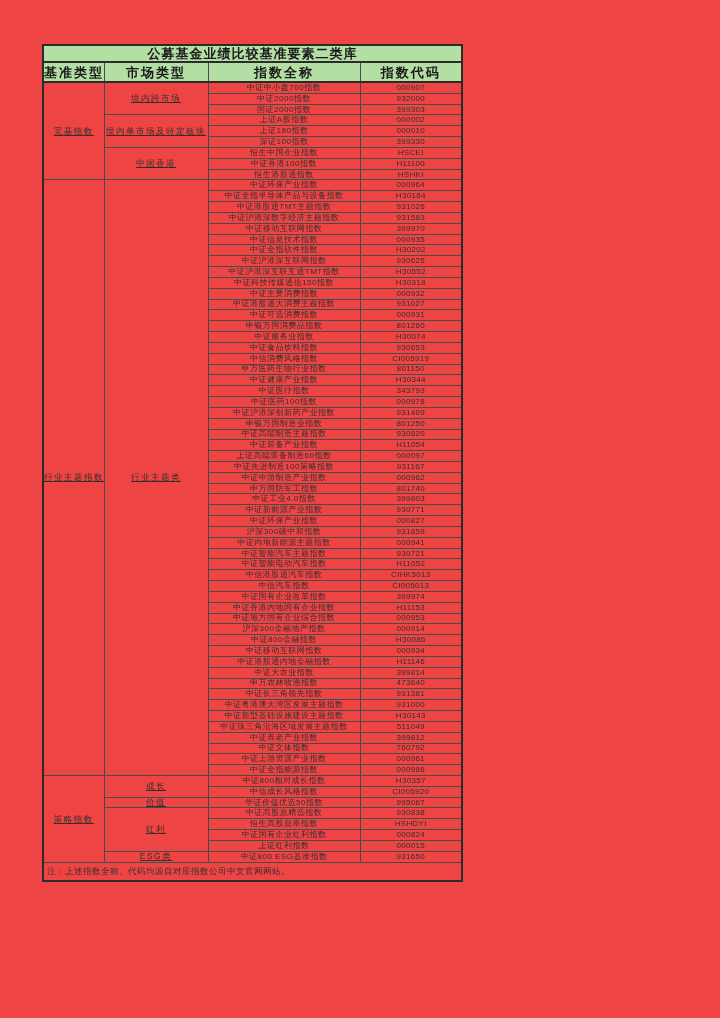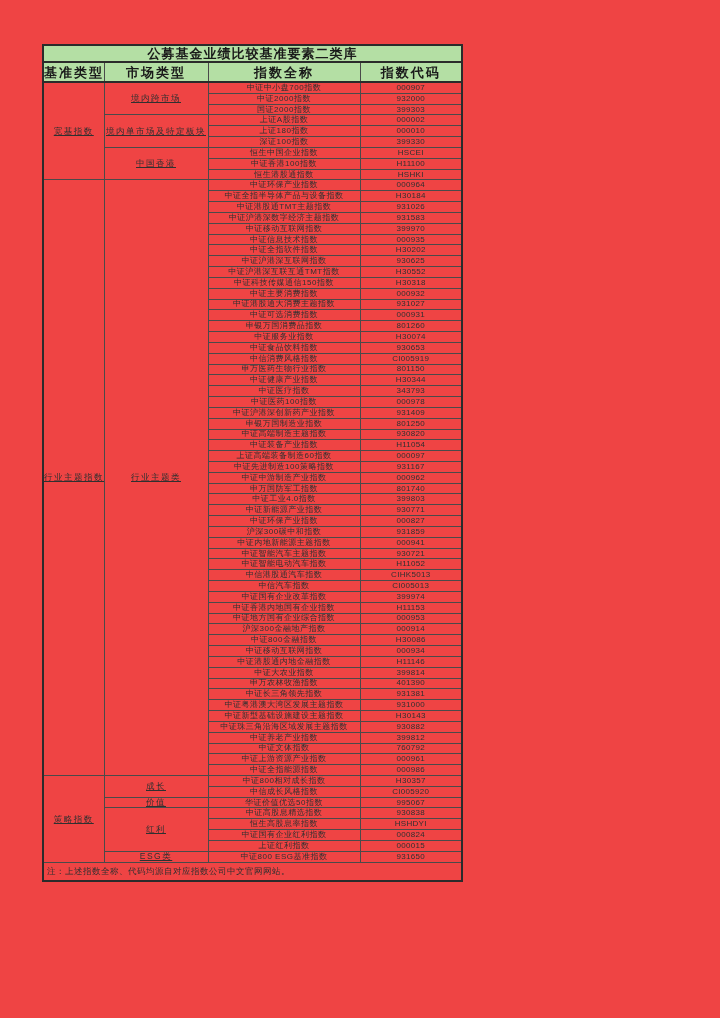--- a/index.html
+++ b/index.html
@@ -322,37 +322,37 @@
           <tr>
             <td class="name-cell">中证港股通内地金融指数</td>
             <td class="code-cell">H11146</td>
           </tr>
           <tr>
             <td class="name-cell">中证大农业指数</td>
             <td class="code-cell">399814</td>
           </tr>
           <tr>
             <td class="name-cell">申万农林牧渔指数</td>
-            <td class="code-cell">401390</td>
+            <td class="code-cell">473640</td>
           </tr>
           <tr>
             <td class="name-cell">中证长三角领先指数</td>
             <td class="code-cell">931381</td>
           </tr>
           <tr>
             <td class="name-cell">中证粤港澳大湾区发展主题指数</td>
             <td class="code-cell">931000</td>
           </tr>
           <tr>
             <td class="name-cell">中证新型基础设施建设主题指数</td>
             <td class="code-cell">H30143</td>
           </tr>
           <tr>
             <td class="name-cell">中证珠三角沿海区域发展主题指数</td>
-            <td class="code-cell">930882</td>
+            <td class="code-cell">511049</td>
           </tr>
           <tr>
             <td class="name-cell">中证养老产业指数</td>
             <td class="code-cell">399812</td>
           </tr>
           <tr>
             <td class="name-cell">中证文体指数</td>
             <td class="code-cell">760792</td>
           </tr>
           <tr>

